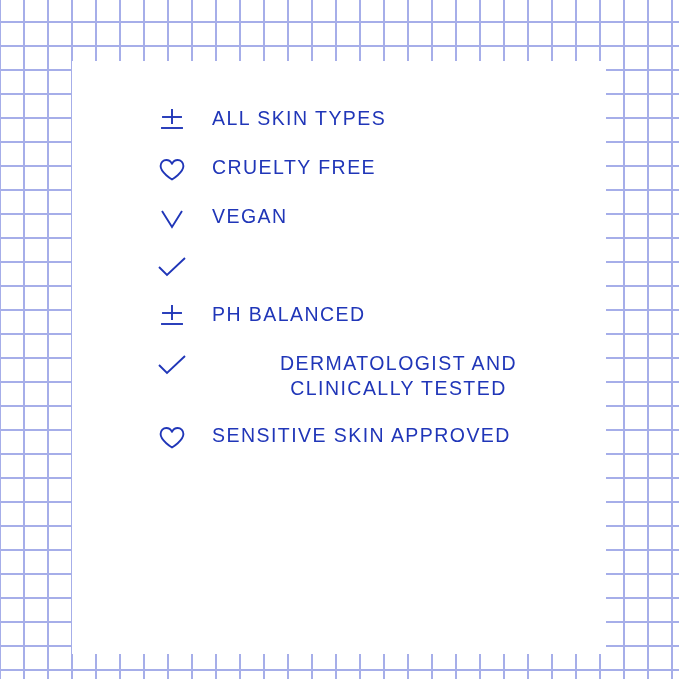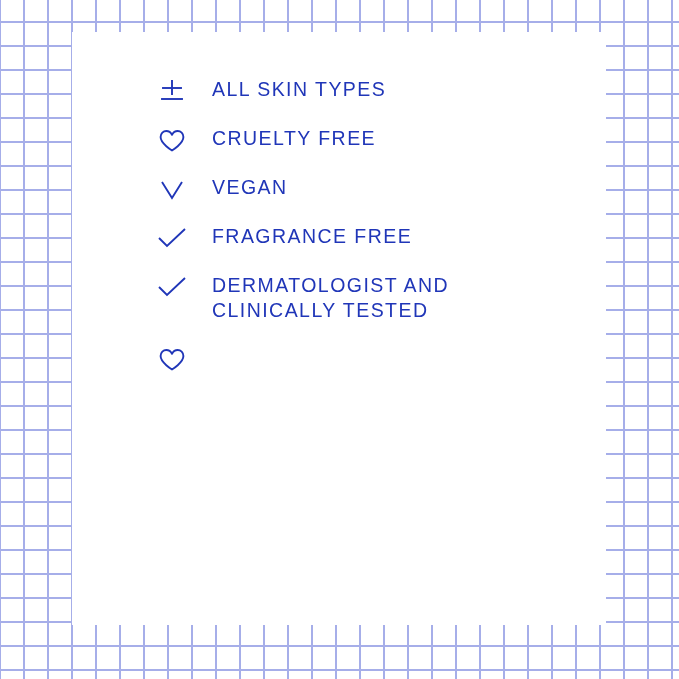--- a/index.html
+++ b/index.html
@@ -35,41 +35,42 @@
       linear-gradient(to right,  var(--grid) 0, var(--grid) 2px, transparent 2px),
       linear-gradient(to bottom, var(--grid) 0, var(--grid) 2px, transparent 2px);
     background-size: 24px 24px, 24px 24px;
     background-position: -1px -3px, -1px -3px;
   }
 
   
   #claims-card {
     position: absolute;
     left: 72px;
-    top: 32px;
+    top: 61px;
     width: 534px;
     height: 593px;
     background: #ffffff;
   }
 
   #claims-list {
     position: absolute;
     left: 83px;   
     top: 38px;    
     width: 430px;
   }
 
   .claim-row {
     display: flex;
     align-items: flex-start;
     min-height: 49px;
     margin-bottom: 0px;
   }
   .claim-row.is-two-line {
     min-height: 72px;
+    text-align: center;
   }
 
   .claim-icon {
     flex: 0 0 auto;
     width: 34px;
     height: 34px;
     margin-right: 23px;
     margin-top: 5px;
     display: flex;
     align-items: center;
@@ -133,34 +134,44 @@
     </svg>
           </span>
           <span class="claim-label">VEGAN</span>
         </div>
         <div class="claim-row">
           <span class="claim-icon" style="color: rgb(32, 54, 184);">
     <svg width="32" height="30" viewBox="0 0 32 30" fill="none" stroke="currentColor" stroke-width="1.9" stroke-linecap="butt" stroke-linejoin="miter">
       <polyline points="3,14 11,22 29,5"></polyline>
     </svg>
           </span>
-          <span class="claim-label">FRAGRANCE FREE</span>
+        </div>
+        <div class="claim-row">
+          <span class="claim-icon" style="color: rgb(32, 54, 184);">
+    <svg width="30" height="30" viewBox="0 0 30 30" fill="none" stroke="currentColor" stroke-width="1.9" stroke-linecap="square">
+      <line x1="15" y1="4" x2="15" y2="17"></line>
+      <line x1="6" y1="11" x2="24" y2="11"></line>
+      <line x1="5" y1="22" x2="25" y2="22"></line>
+    </svg>
+          </span>
+          <span class="claim-label">PH BALANCED</span>
         </div>
         <div class="claim-row is-two-line">
           <span class="claim-icon" style="color: rgb(32, 54, 184);">
     <svg width="32" height="30" viewBox="0 0 32 30" fill="none" stroke="currentColor" stroke-width="1.9" stroke-linecap="butt" stroke-linejoin="miter">
       <polyline points="3,14 11,22 29,5"></polyline>
     </svg>
           </span>
           <span class="claim-label">DERMATOLOGIST AND
 CLINICALLY TESTED</span>
         </div>
         <div class="claim-row">
           <span class="claim-icon" style="color: rgb(32, 54, 184);">
     <svg width="30" height="30" viewBox="0 0 30 30" fill="none" stroke="currentColor" stroke-width="1.9" stroke-linecap="round" stroke-linejoin="round">
       <path d="M15 24.5 C15 24.5 3.6 17.6 3.6 11.1 C3.6 7.4 6.3 5 9.3 5 C11.8 5 13.9 6.6 15 8.8 C16.1 6.6 18.2 5 20.7 5 C23.7 5 26.4 7.4 26.4 11.1 C26.4 17.6 15 24.5 15 24.5 Z"></path>
     </svg>
           </span>
+          <span class="claim-label">SENSITIVE SKIN APPROVED</span>
         </div>
       </div>
   </div>
 
 </div>
 
 </body></html>

